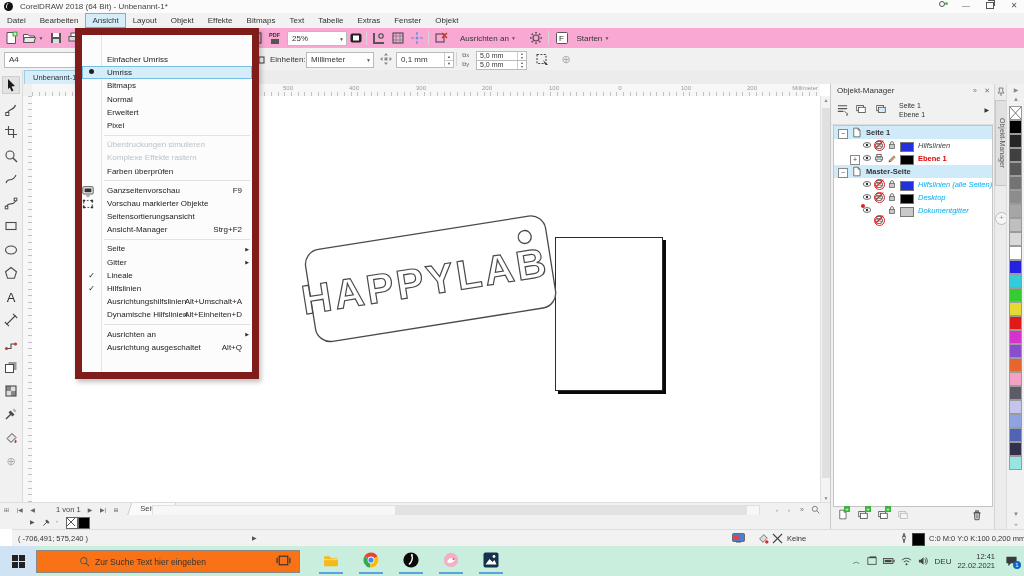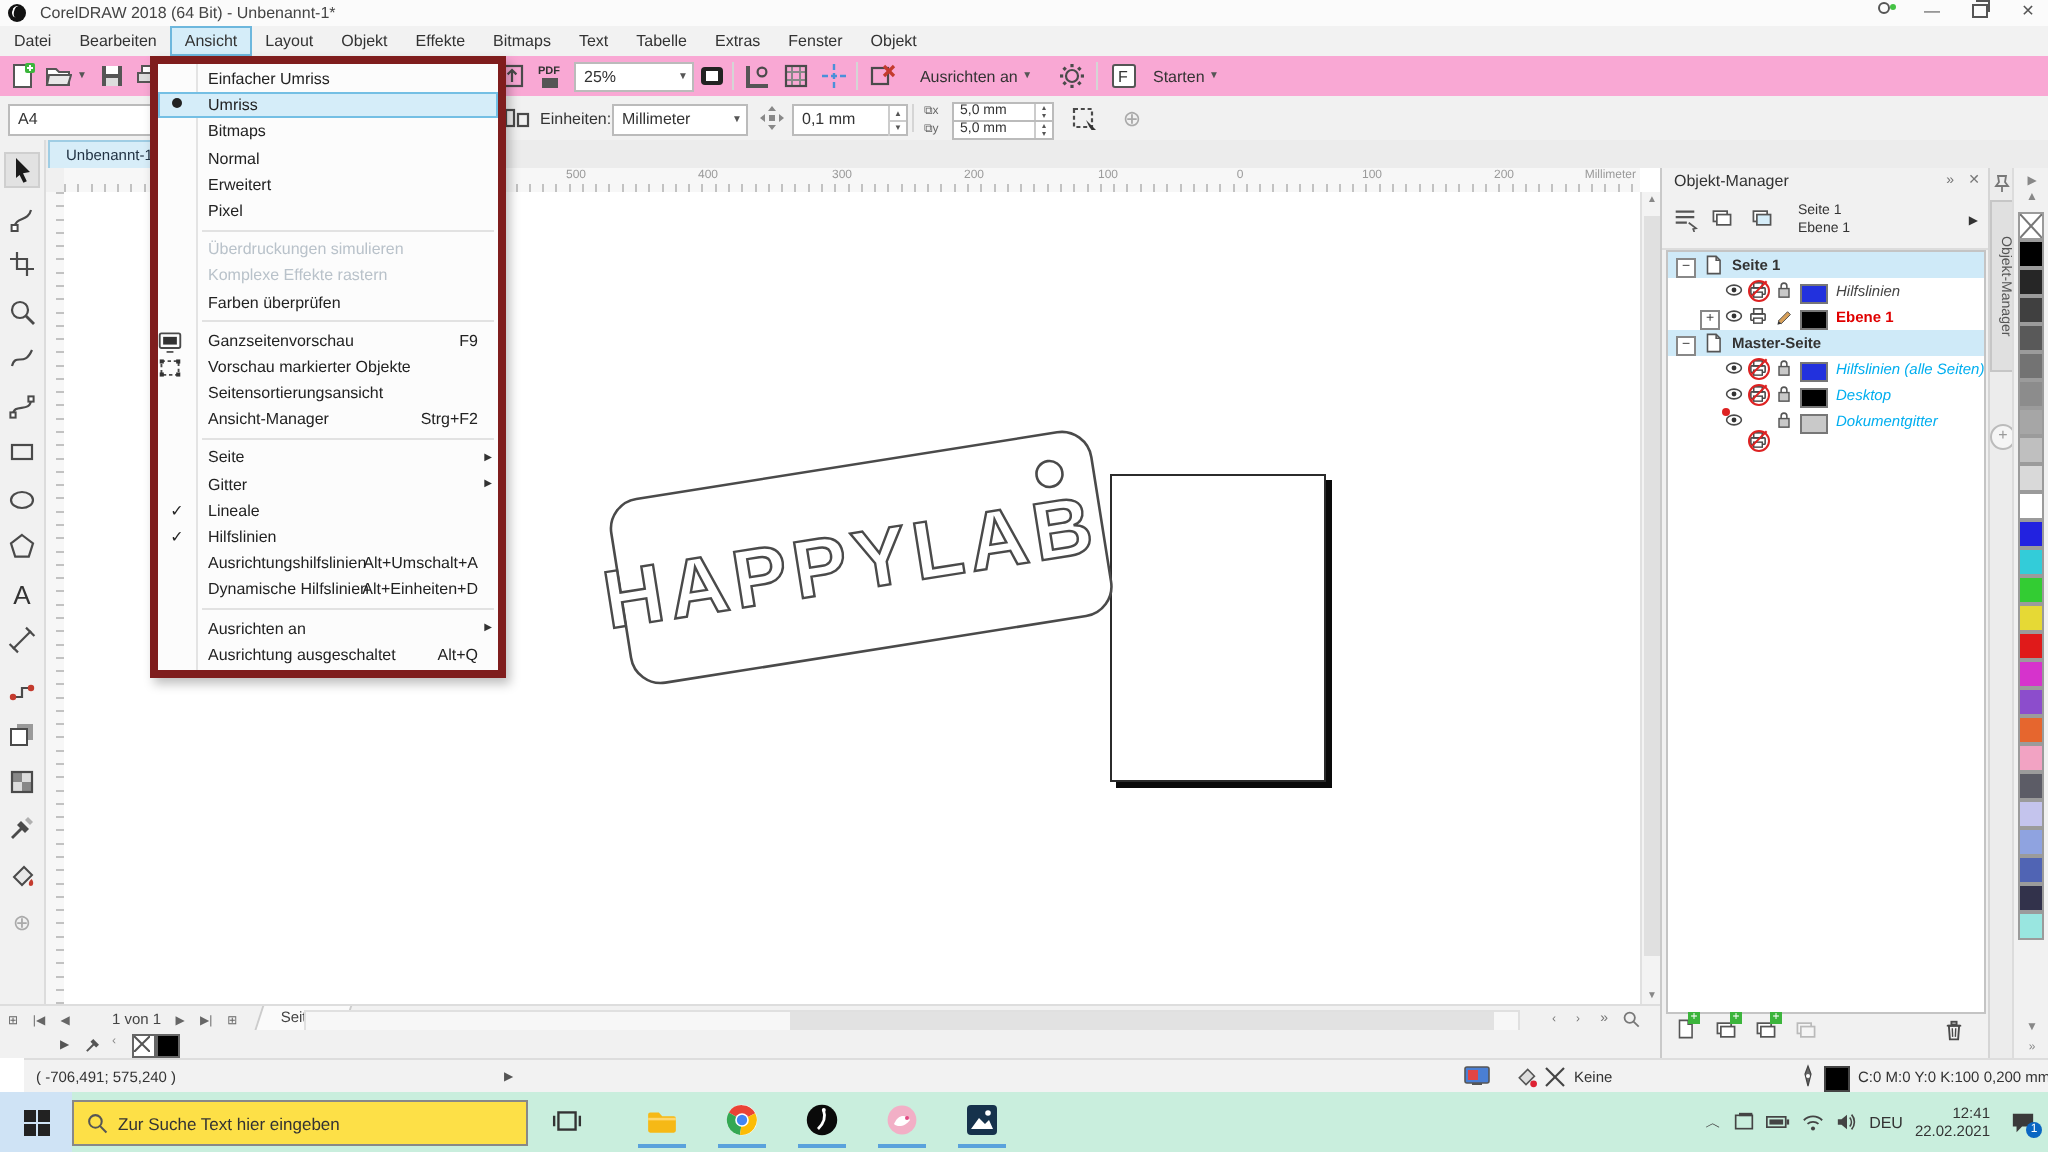--- a/index.html
+++ b/index.html
@@ -79,34 +79,34 @@
   #dockerbtns .dbtn{position:absolute;top:2px;}
   
   #dockertabs{left:994px;top:84px;width:12px;height:445px;background:#ececec;border-left:1px solid #d5d5d5;}
   #omtab{position:absolute;left:0;top:16px;width:11px;height:84px;background:#e0e0e0;border:1px solid #c6c6c6;writing-mode:vertical-rl;font-size:7px;color:#555;text-align:center;line-height:9px;}
   #plusdock{position:absolute;left:0px;top:128px;width:11px;height:11px;border:1px solid #bbb;border-radius:50%;color:#999;font-size:8px;line-height:10px;text-align:center;background:#f5f5f5;}
   #palette{left:1006px;top:84px;width:18px;height:445px;background:#f1f1f1;border-left:1px solid #dcdcdc;}
   .pcell{position:absolute;left:2px;width:13px;height:14px;border:1px solid #9b9b9b;box-sizing:border-box;}
   .pnone{background:#fff;}
   .parr{position:absolute;left:0;width:18px;text-align:center;font-size:6px;color:#888;}
   
-  #viewmenu{left:75px;top:28px;width:170px;background:#fcfcfc;border:4px solid #7f1d1d;box-shadow:2px 3px 5px rgba(0,0,0,.25);z-index:50;padding:1px 0;font-size:8px;}
+  #viewmenu{left:75px;top:28px;width:170px;background:#fcfcfc;border:7px solid #7f1d1d;box-shadow:2px 3px 5px rgba(0,0,0,.25);z-index:50;padding:18px 0;font-size:8px;}
   #viewmenu::before{content:"";position:absolute;left:19px;top:0;bottom:0;width:1px;background:#e4e4e4;}
   .vrow{position:relative;height:13.2px;line-height:13.2px;color:#222;}
   .vrow .txt{position:absolute;left:25px;}
   .vrow.dis{color:#b9c2ca;}
   .vrow .sc{position:absolute;right:10px;color:#222;}
   .vrow .sub{position:absolute;right:3px;font-size:5px;top:0.5px;color:#333;}
   .vrow .gut{position:absolute;left:0;width:19px;text-align:center;}
   .vrow.hl{background:#d5edf9;box-shadow:inset 0 0 0 1px #74bfe4;}
   .vsep{height:1px;background:#e2e2e2;margin:2.5px 2px 2.5px 22px;}
   
   #taskbar{left:0;top:546px;width:1024px;height:30px;background:#c9eedd;font-size:8px;}
   #startbtn{position:absolute;left:0;top:0;width:36px;height:30px;display:flex;align-items:center;justify-content:center;background:#cfe3f5;}
-  #searchbox{position:absolute;left:36px;top:4px;width:226px;height:21px;background:#fde047;border:1px solid #888;display:flex;align-items:center;color:#555;}
+  #searchbox{position:absolute;left:36px;top:4px;width:226px;height:21px;background:#f97316;border:1px solid #888;display:flex;align-items:center;color:#555;padding-left:36px;}
   #searchbox .ph{margin-left:5px;font-size:8.5px;color:#333;}
   .appbtn{position:absolute;top:2px;width:26px;height:24px;display:flex;align-items:center;justify-content:center;}
   .appbtn.active::after{content:"";position:absolute;left:1px;right:1px;bottom:-2px;height:2px;background:#5aa2dc;}
   #tray{position:absolute;right:0;top:0;height:30px;display:flex;align-items:center;gap:6px;padding-right:6px;color:#333;}
   #clock{text-align:right;font-size:7.5px;line-height:9px;}
   #lang{font-size:8px;}
   .badge{position:absolute;right:-3px;bottom:-2px;width:8px;height:8px;border-radius:50%;background:#0a66c2;color:#fff;font-size:6px;line-height:8px;text-align:center;}
   svg{display:block;}
 </style>
 </head>

